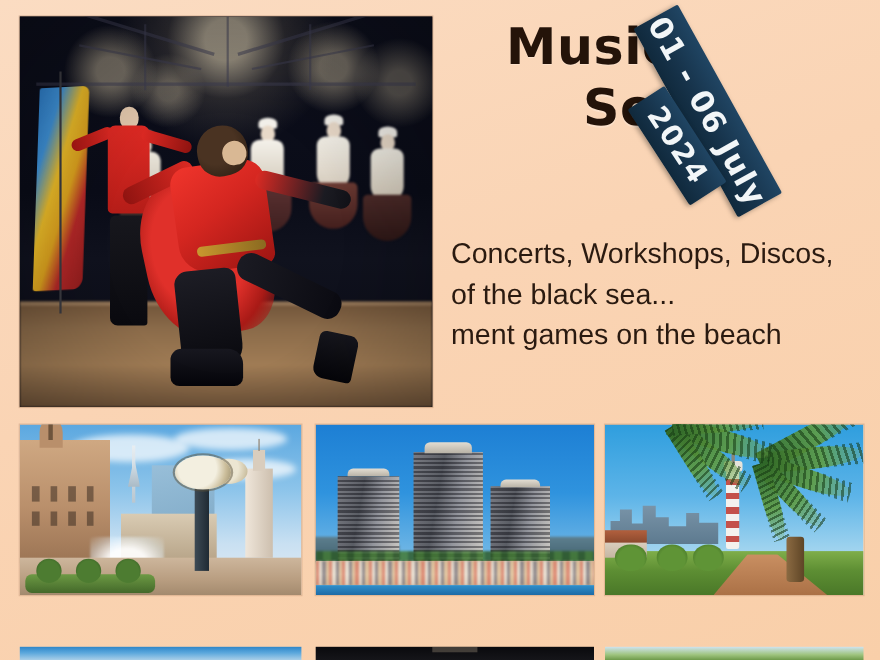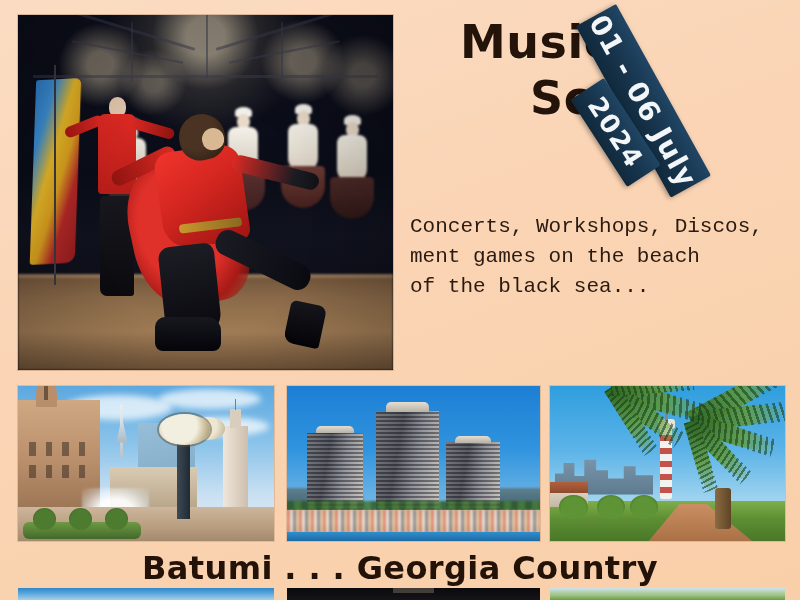--- a/index.html
+++ b/index.html
@@ -207,22 +207,22 @@
     font-size:26px; letter-spacing:1.5px;
     transform:rotate(57deg);
     transform-origin:left top;
     border-radius:2px;
   }
 
   
   .description {
     position:absolute; left:410px; top:212px; width:370px;
     color:#2a1a10;
-    font-family:Liberation Mono, monospace;
-    font-size:21px; line-height:1.42; font-weight:400;
+    font-family:Liberation Sans, sans-serif;
+    font-size:26px; line-height:1.42; font-weight:400;
   }
   .description p { margin:0; }
 
   
   .thumb { position:absolute; top:386px; height:155px; overflow:hidden;
            box-shadow:0 0 0 1px rgba(120,70,40,.18); }
   .thumb-1 { left:18px;  width:256px; }
   .thumb-2 { left:287px; width:253px; }
   .thumb-3 { left:550px; width:235px; }
 
@@ -441,22 +441,22 @@
     <span class="l l3">Song</span>
   </div>
 
   <div class="ribbon-wrap">
     <div class="ribbon ribbon-main">01 - 06 July</div>
     <div class="ribbon ribbon-year">2024</div>
   </div>
 
   <div class="description">
     <p>Concerts, Workshops, Discos,</p>
+    <p>of the black sea...</p>
     <p>ment games on the beach</p>
-    <p>of the black sea...</p>
   </div>
 
   <div class="thumb thumb-1">
     <div class="sq-sky"></div>
     <div class="sq-cloud c1"></div>
     <div class="sq-cloud c2"></div>
     <div class="sq-cloud c3"></div>
     <div class="sq-cloud c4"></div>
     <div class="sq-glass"></div>
     <div class="sq-spire"></div>
@@ -515,19 +515,18 @@
         <div class="frond f5"></div>
     </div>
     <div class="palm palm-top">
       <div class="frond f1"></div>
         <div class="frond f2"></div>
       <div class="frond f3"></div>
         <div class="frond f4"></div>
     </div>
   </div>
 
-  <div class="caption">Batumi . . . Georgia Country</div>
 
   <div class="strip strip-1"></div>
   <div class="strip strip-2"></div>
   <div class="strip strip-3"></div>
 
 </div>
 
 </body></html>

